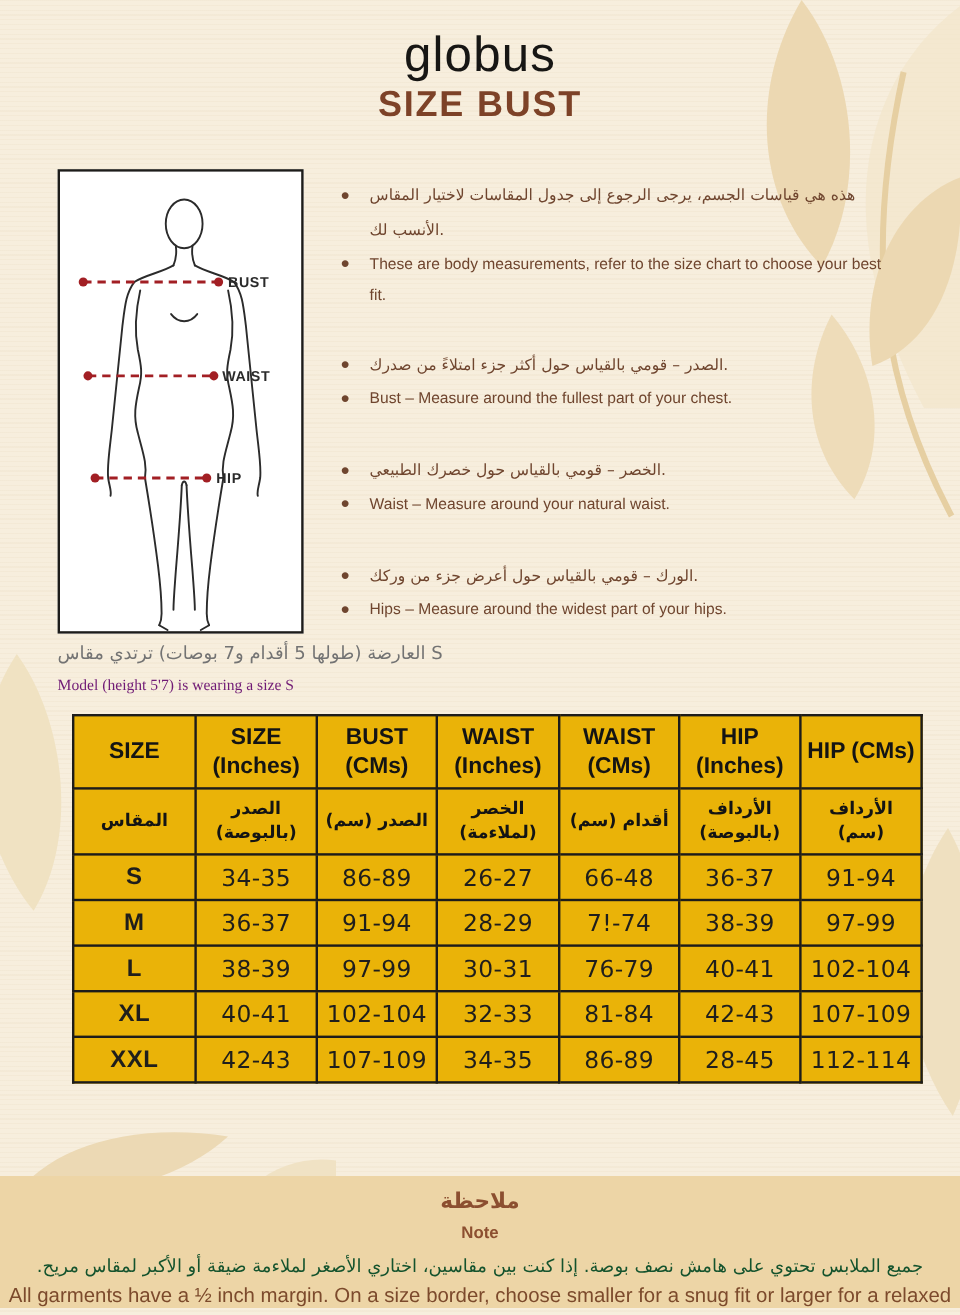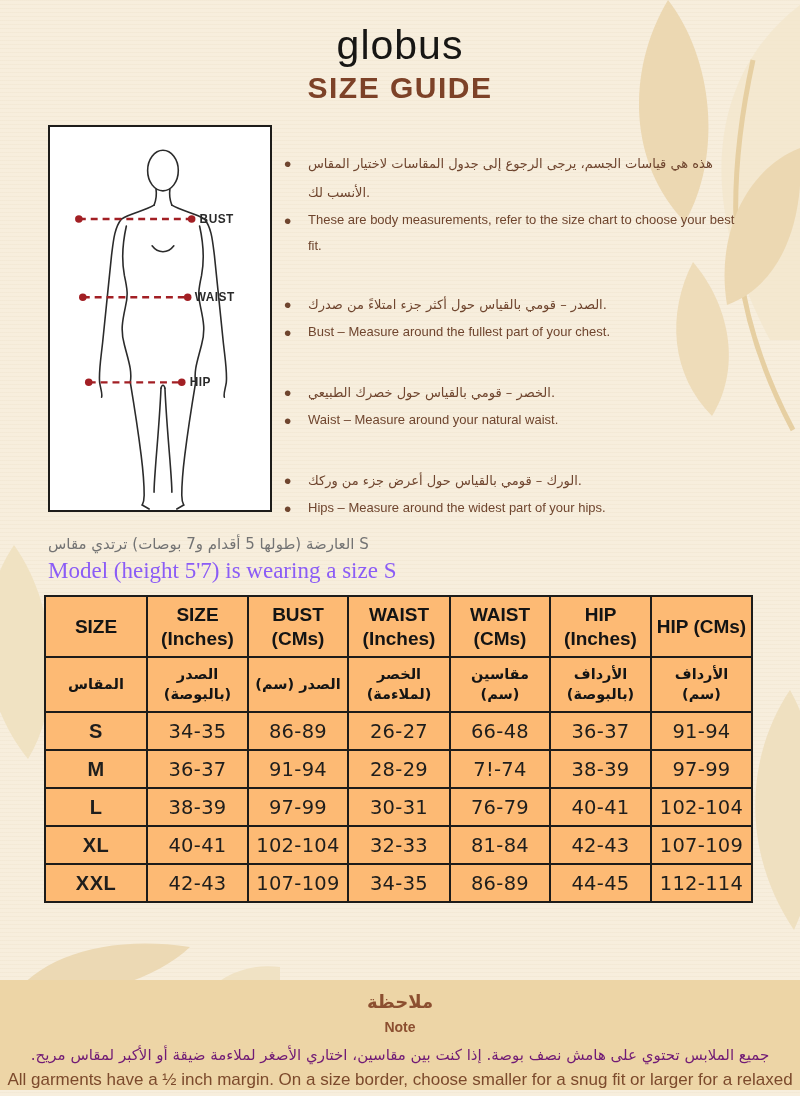--- a/index.html
+++ b/index.html
@@ -14,62 +14,62 @@
   }
   .decor { position:absolute; z-index:0; pointer-events:none; }
 
   
   .header { position:absolute; top:22px; left:0; right:0; text-align:center; z-index:2; }
   .logo { font-size:41px; color:#171614; letter-spacing:1px; line-height:46px; }
   .title { font-size:30px; font-weight:bold; color:#7d4228; letter-spacing:1.5px; line-height:34px; margin-top:3px; }
 
   
   .figure-box {
-    position:absolute; left:48px; top:125px; width:224px; height:387px;
+    position:absolute; left:48px; top:141px; width:205px; height:387px;
     background:#ffffff; border:2px solid #1d1c1a; box-sizing:border-box; z-index:2;
   }
   .figure-box svg { display:block; width:100%; height:100%; }
   .figure-label { font-family:"Liberation Sans",sans-serif; font-size:12px; font-weight:bold; fill:#2a2a2a; letter-spacing:0.5px; }
 
   
   .bullets { position:absolute; left:284px; top:149px; width:458px; z-index:2; }
   .bullet-group { margin-bottom:31px; }
   .li { display:flex; align-items:flex-start; }
   .dot { flex:0 0 24px; width:24px; color:#6f452e; font-size:21px; line-height:28px; }
   .txt { flex:1; min-width:0; text-align:left; }
   .li-ar .txt { font-family:"DejaVu Sans",sans-serif; font-size:13px; line-height:29px; color:#6f452e; }
   .li-ar .dot { line-height:29px; }
   .li-en .txt { font-family:Liberation Sans, sans-serif; font-size:13px; line-height:26px; color:#6f452e; }
 
   
   .model-note { position:absolute; left:48px; top:531px; z-index:2; }
   .model-ar { font-family:"DejaVu Sans",sans-serif; font-size:15px; color:#737373; line-height:27px; }
-  .model-en { font-family:"Liberation Serif","DejaVu Serif",serif; font-size:23px; color:#8b5cf6; line-height:25px; }
+  .model-en { font-family:"Liberation Serif","DejaVu Serif",serif; font-size:13px; color:#701a75; line-height:25px; }
 
   
   .size-table {
-    position:absolute; left:44px; top:595px; width:707px; z-index:2;
-    border-collapse:collapse; table-layout:fixed; background:#fdba74;
+    position:absolute; left:60px; top:595px; width:707px; z-index:2;
+    border-collapse:collapse; table-layout:fixed; background:#eab308;
   }
   .size-table th, .size-table td {
     border:2px solid #1d1c1a; text-align:center; vertical-align:middle; padding:0 2px; overflow:hidden;
   }
   .size-table tr.hdr-en th { height:59px; font-size:19px; font-weight:bold; color:#141414; line-height:1.25; font-family:"Liberation Sans",sans-serif; }
   .size-table tr.hdr-ar th { height:53px; font-size:14.5px; font-weight:bold; color:#141414; line-height:1.35; font-family:"DejaVu Sans",sans-serif; }
   .size-table tbody td { height:36px; font-size:19.5px; font-family:"DejaVu Sans",sans-serif; color:#1f1e1c; letter-spacing:0.3px; }
   .size-table tbody td:first-child { font-family:"Liberation Sans",sans-serif; font-weight:bold; font-size:20px; letter-spacing:0.5px; }
 
   
   .note-band {
     position:absolute; left:0; top:980px; width:800px; height:110px; z-index:3;
     background:#edd5a6; text-align:center; box-sizing:border-box; padding-top:9px;
   }
   .note-title-ar { font-family:"DejaVu Sans",sans-serif; font-size:18px; font-weight:bold; color:#8c4f30; line-height:26px; }
   .note-title-en { font-family:"Liberation Sans",sans-serif; font-size:14px; font-weight:bold; color:#8c4f30; line-height:25px; }
-  .note-body-ar { font-family:"DejaVu Sans",sans-serif; font-size:15px; color:#701a75; line-height:25px; margin-top:3px; }
+  .note-body-ar { font-family:"DejaVu Sans",sans-serif; font-size:15px; color:#14532d; line-height:25px; margin-top:3px; }
   .note-body-en { font-family:"Liberation Sans",sans-serif; font-size:17px; color:#7c4a2c; line-height:24px; }
 </style>
 </head>
 <body>
 
 <div class="page">
 
   <svg class="decor" style="top:0; right:0;" width="235" height="440" viewBox="0 0 235 440">
     <path d="M235 5 C 150 70, 125 190, 205 340 L235 340 Z" fill="#f2e6cb" opacity="0.7"></path>
     <path d="M228 430 C 175 330, 152 225, 188 60" stroke="#e6cfa2" stroke-width="5" fill="none"></path>
@@ -83,21 +83,21 @@
   <svg class="decor" style="right:-18px; top:690px;" width="90" height="250" viewBox="0 0 90 250">
     <path d="M62 0 C 18 65, 12 160, 66 240 C 102 160, 96 60, 62 0 Z" fill="#efe0c0"></path>
   </svg>
   <svg class="decor" style="left:0; top:925px;" width="280" height="75" viewBox="0 0 280 75">
     <path d="M10 75 C 40 30, 110 10, 190 22 C 150 60, 70 78, 10 75 Z" fill="#ecd9b4"></path>
     <path d="M200 75 C 220 48, 252 38, 280 42 L280 75 Z" fill="#f0e2c4"></path>
   </svg>
 
   <div class="header">
     <div class="logo">globus</div>
-    <div class="title">SIZE GUIDE</div>
+    <div class="title">SIZE BUST</div>
   </div>
 
   <div class="figure-box">
     <svg viewBox="0 0 192 387">
       <g stroke="#2b2b2b" stroke-width="1.6" fill="none" stroke-linecap="round">
         <ellipse cx="99" cy="44" rx="15.5" ry="20.5"></ellipse>
         <path d="M92 63 C 93 70, 92 74, 90 79"></path>
         <path d="M106 63 C 105 70, 106 74, 108 79"></path>
         <path d="M90 79 C 80 85, 66 87, 57 93"></path>
         <path d="M108 79 C 118 85, 132 87, 141 93"></path>
@@ -198,21 +198,21 @@
         <th>WAIST (Inches)</th>
         <th>WAIST (CMs)</th>
         <th>HIP (Inches)</th>
         <th>HIP (CMs)</th>
       </tr>
       <tr class="hdr-ar">
         <th dir="rtl">المقاس</th>
         <th dir="rtl">الصدر (بالبوصة)</th>
         <th dir="rtl">الصدر (سم)</th>
         <th dir="rtl">الخصر (لملاءمة)</th>
-        <th dir="rtl">مقاسين (سم)</th>
+        <th dir="rtl">أقدام (سم)</th>
         <th dir="rtl">الأرداف (بالبوصة)</th>
         <th dir="rtl">الأرداف (سم)</th>
       </tr>
     </thead>
     <tbody>
       <tr>
         <td>S</td>
         <td>34-35</td>
         <td>86-89</td>
         <td>26-27</td>
@@ -246,21 +246,21 @@
         <td>81-84</td>
         <td>42-43</td>
         <td>107-109</td>
       </tr>
       <tr>
         <td>XXL</td>
         <td>42-43</td>
         <td>107-109</td>
         <td>34-35</td>
         <td>86-89</td>
-        <td>44-45</td>
+        <td>28-45</td>
         <td>112-114</td>
       </tr>
     </tbody>
   </table>
 
   <div class="note-band">
     <div class="note-title-ar" dir="rtl">ملاحظة</div>
     <div class="note-title-en">Note</div>
     <div class="note-body-ar" dir="rtl">جميع الملابس تحتوي على هامش نصف بوصة. إذا كنت بين مقاسين، اختاري الأصغر لملاءمة ضيقة أو الأكبر لمقاس مريح.</div>
     <div class="note-body-en">All garments have a ½ inch margin. On a size border, choose smaller for a snug fit or larger for a relaxed fit.</div>

